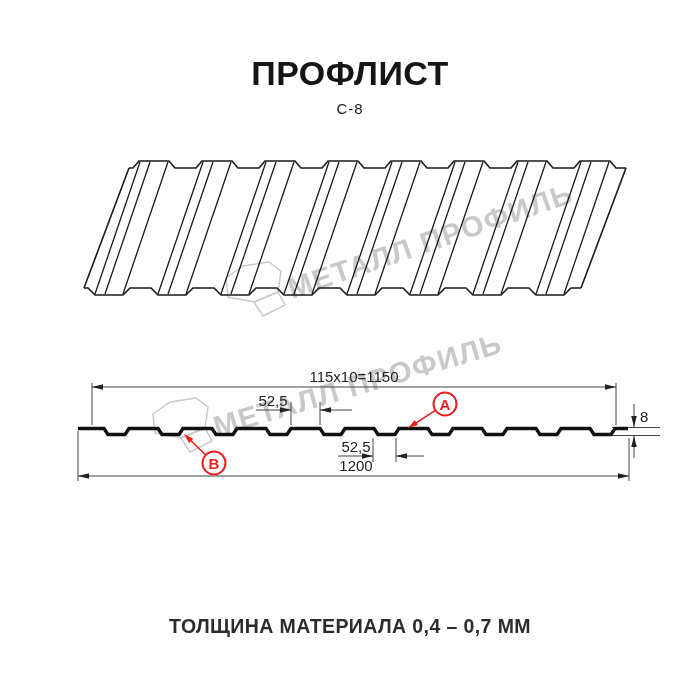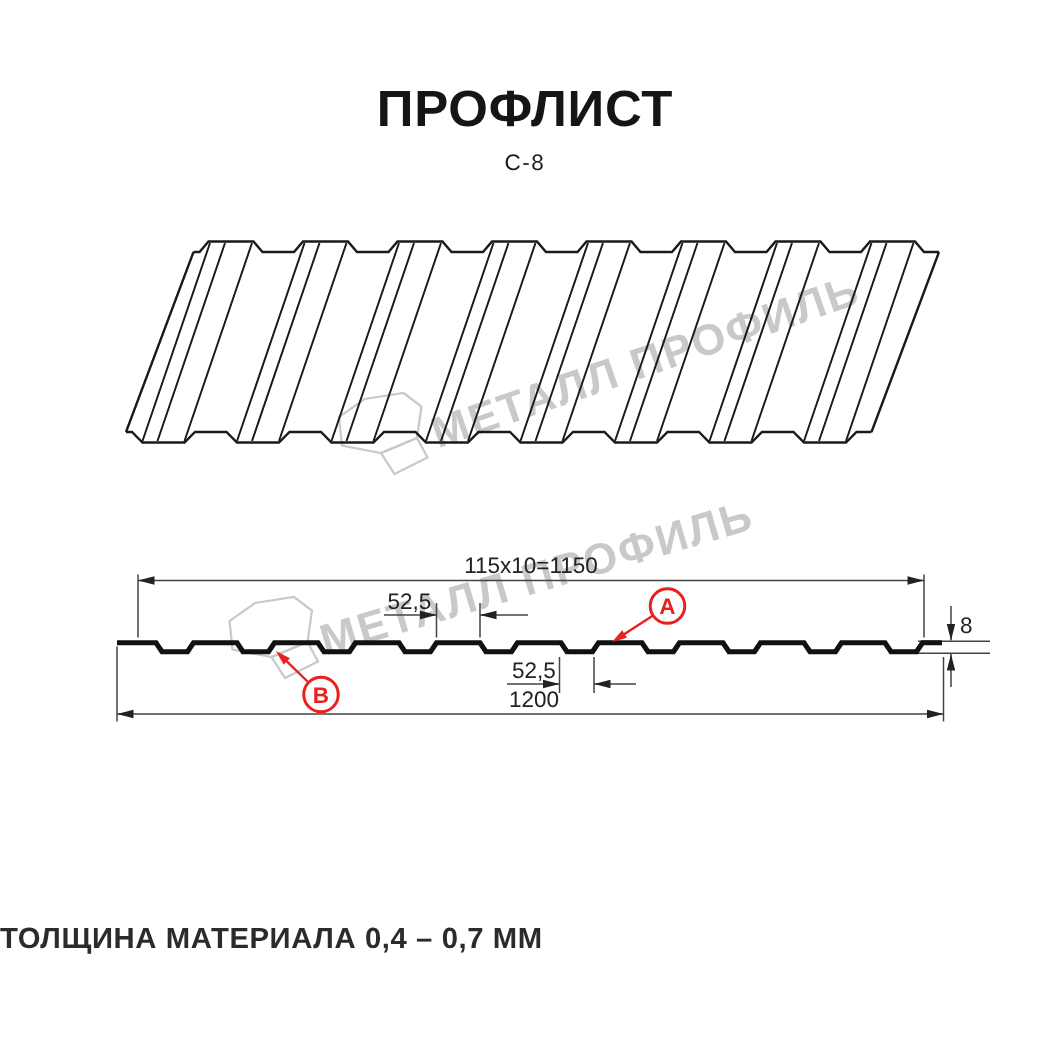--- a/index.html
+++ b/index.html
@@ -9,21 +9,21 @@
   }
   .title{
     position:absolute;top:54px;left:0;width:700px;text-align:center;
     font-size:34px;font-weight:800;letter-spacing:0.5px;color:#151515;
   }
   .subtitle{
     position:absolute;top:100px;left:0;width:700px;text-align:center;
     font-size:15px;font-weight:400;letter-spacing:1px;color:#1b1b1b;
   }
   .footer{
-    position:absolute;top:615px;left:0;width:700px;text-align:left;
+    position:absolute;top:615px;left:0;width:700px;text-align:center;
     font-size:19.5px;font-weight:700;letter-spacing:0.4px;color:#2b2b2b;
   }
   svg.drawing{position:absolute;top:0;left:0;}
   .dimtext{font-family:"Liberation Sans",sans-serif;font-size:15px;fill:#222;}
   .redtext{font-family:"Liberation Sans",sans-serif;font-size:15px;font-weight:bold;fill:#ec1f1f;}
   .wmtext{font-family:"Liberation Sans",sans-serif;font-size:29px;font-weight:bold;fill:#c9c9c9;letter-spacing:1.5px;}
 </style>
 </head>
 <body>
 

